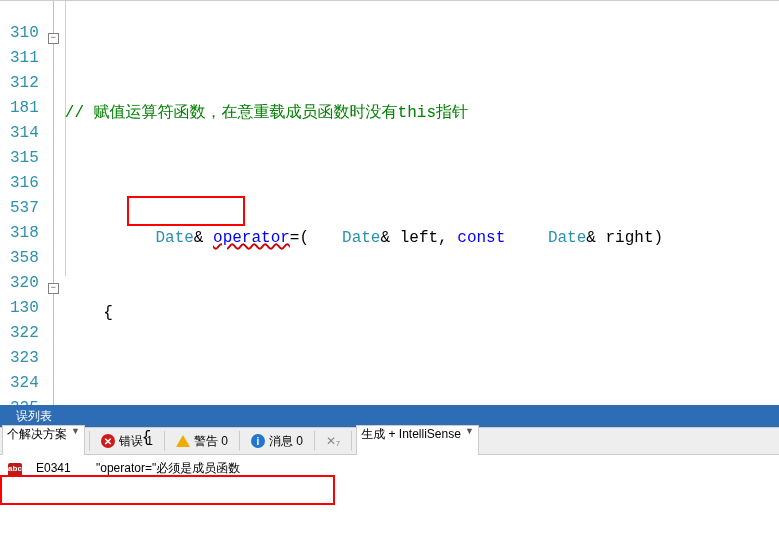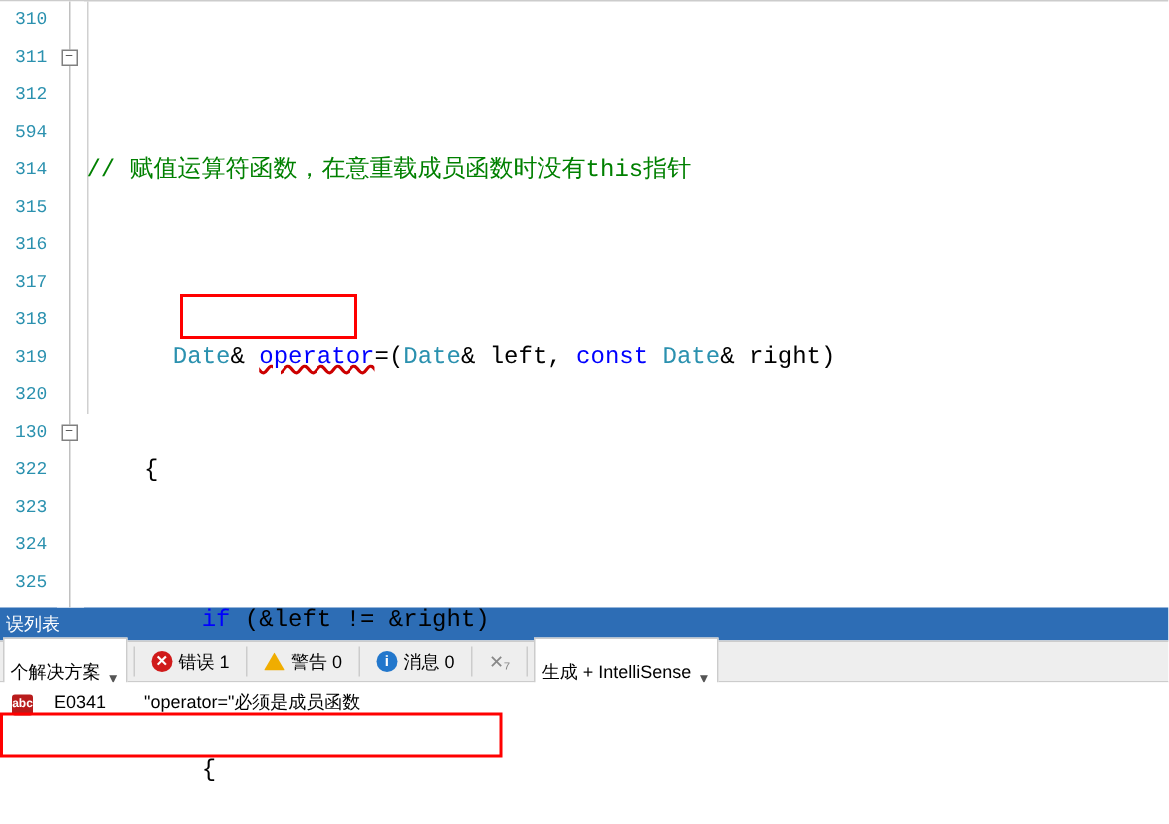--- a/index.html
+++ b/index.html
@@ -21,22 +21,23 @@
     height: 405px;
     background: #fff;
   }
   .gutter {
     background: #fff;
     color: #2b91af;
     text-align: right;
     padding: 0 6px 0 10px;
     user-select: none;
     border-right: 0;
-    font-size: 12px;
+    font-size: 16px;
     line-height: 25px;
+    margin-top: 20px;
   }
   .gutter .ln { display: block; height: 25px; }
   .fold-col {
     width: 18px;
     background: #fff;
     position: relative;
     border-right: 0;
   }
   .fold-col .vline {
     position: absolute;
@@ -64,58 +65,58 @@
     line-height: 25px;
     color: #000;
   }
   .code .line { height: 25px; position: relative; }
   .indent-guide {
     position: absolute;
     top: 0; bottom: 0;
     width: 1px;
     background: #d0d0d0;
   }
-  .c-type { color: #2b91af; }
+  .c-type { color: #2b91af; margin-left: 33px; }
   .c-kw { color: #0000ff; }
   .c-cmt { color: #008000; }
   .redbox {
     position: absolute;
     border: 2px solid #ff0000;
     pointer-events: none;
   }
   .squiggle {
     text-decoration: underline wavy #c00;
     text-decoration-thickness: 1.5px;
     text-align: right;
   }
   .panel-header {
     background: #2d6db5;
     color: #fff;
     font-family: "Microsoft YaHei","Segoe UI",sans-serif;
     font-size: 12px;
-    padding: 3px 4px;
+    padding: 3px 16px;
     height: 22px;
     display: flex;
     align-items: center;
   }
   .toolbar {
     background: #eee;
     border-top: 1px solid #ccc;
     border-bottom: 1px solid #ccc;
     display: flex;
     align-items: center;
     font-family: "Microsoft YaHei","Segoe UI",sans-serif;
     font-size: 12px;
     height: 28px;
     padding: 0 2px;
     gap: 2px;
   }
   .tb-combo {
     display: flex;
-    align-items: flex-end;
+    align-items: flex-start;
     border: 1px solid #ccc;
     background: #fff;
     height: 33px;
     padding: 0 4px;
     gap: 4px;
   }
   .tb-combo .chev { font-size: 9px; color: #555; }
   .tb-btn {
     display: flex;
     align-items: center;
@@ -187,27 +188,27 @@
   .code .line .txt { position: relative; z-index: 1; }
 </style>
 </head>
 <body>
 
 <div class="editor-area">
   <div class="gutter">
     <span class="ln">310</span>
     <span class="ln">311</span>
     <span class="ln">312</span>
-    <span class="ln">594</span>
+    <span class="ln">181</span>
     <span class="ln">314</span>
     <span class="ln">315</span>
     <span class="ln">316</span>
-    <span class="ln">317</span>
+    <span class="ln">537</span>
     <span class="ln">318</span>
-    <span class="ln">319</span>
+    <span class="ln">358</span>
     <span class="ln">320</span>
     <span class="ln">130</span>
     <span class="ln">322</span>
     <span class="ln">323</span>
     <span class="ln">324</span>
     <span class="ln">325</span>
   </div>
   <div class="fold-col">
     <div class="vline"></div>
     <div class="box minus" style="top:32px"></div>
@@ -218,21 +219,20 @@
 
     <div class="line"><span class="txt c-cmt">// 赋值运算符函数，在意重载成员函数时没有this指针</span></div>
 
     <div class="line">
       <span class="txt"><span class="c-type">Date</span><span>&amp; </span><span class="c-kw squiggle">operator</span><span>=</span><span>(</span><span class="c-type">Date</span><span>&amp; left, </span><span class="c-kw">const</span><span> </span><span class="c-type">Date</span><span>&amp; right)</span></span>
       <div class="redbox" style="left:62px;top:-5px;width:118px;height:30px"></div>
     </div>
 
     <div class="line"><span class="txt">    <span>{</span></span></div>
 
-    <div class="line"><span class="txt">        <span class="c-kw">if</span><span> (&amp;left != &amp;right)</span></span></div>
 
     <div class="line"><span class="txt">        <span>{</span></span></div>
 
     
     
     
 
     
 
     

